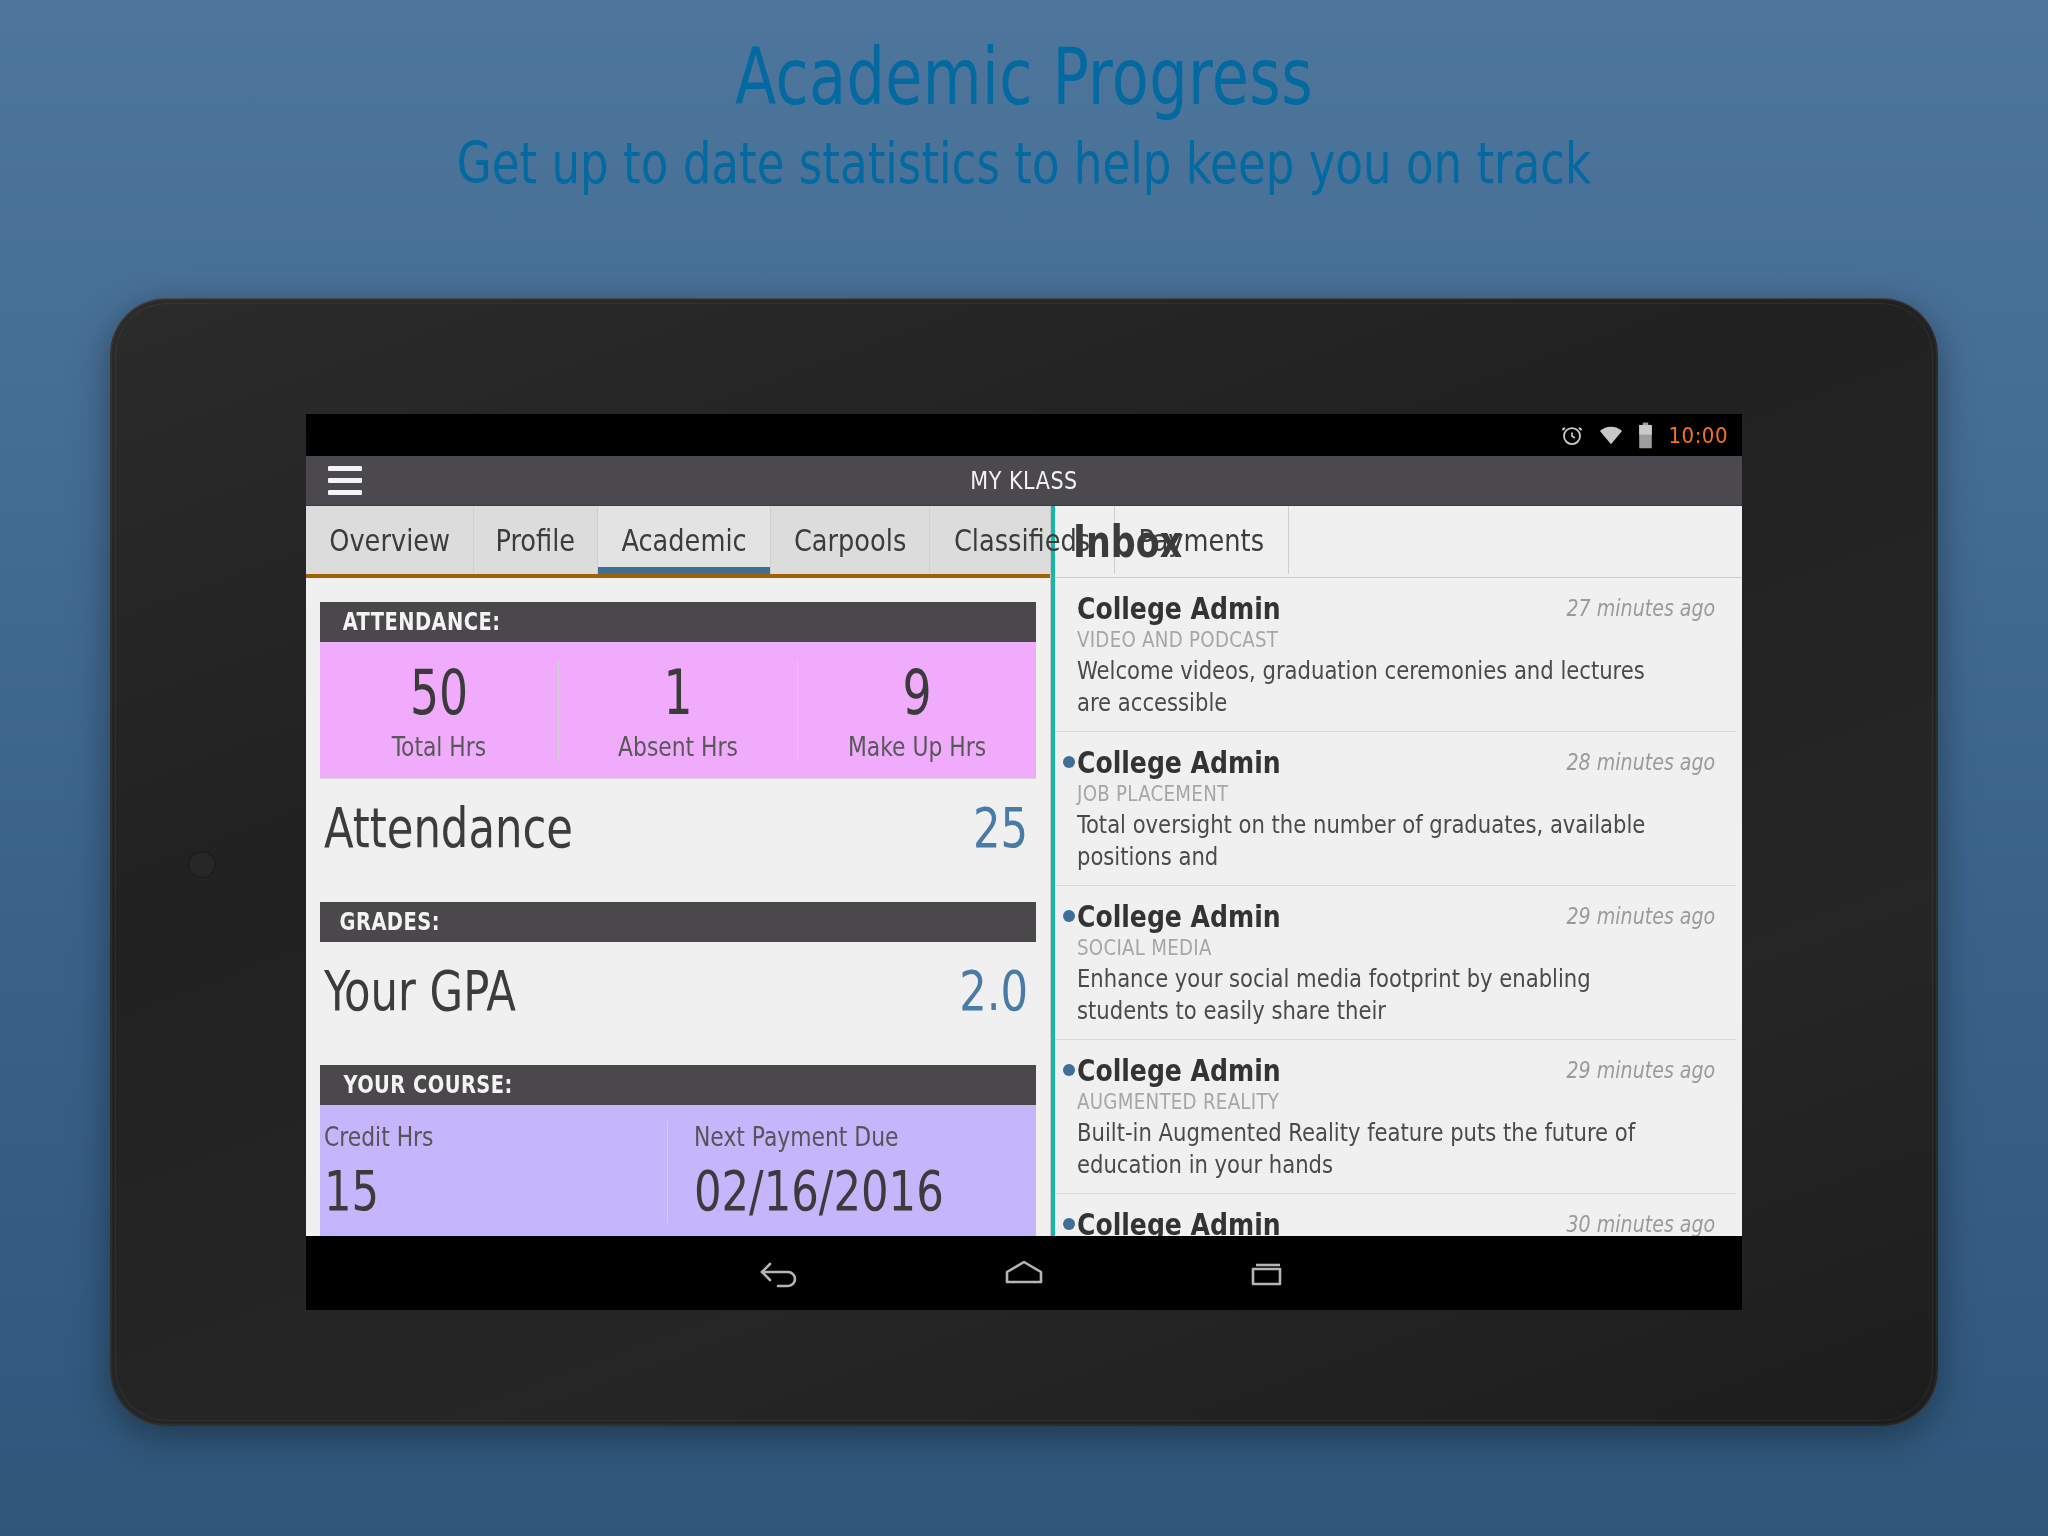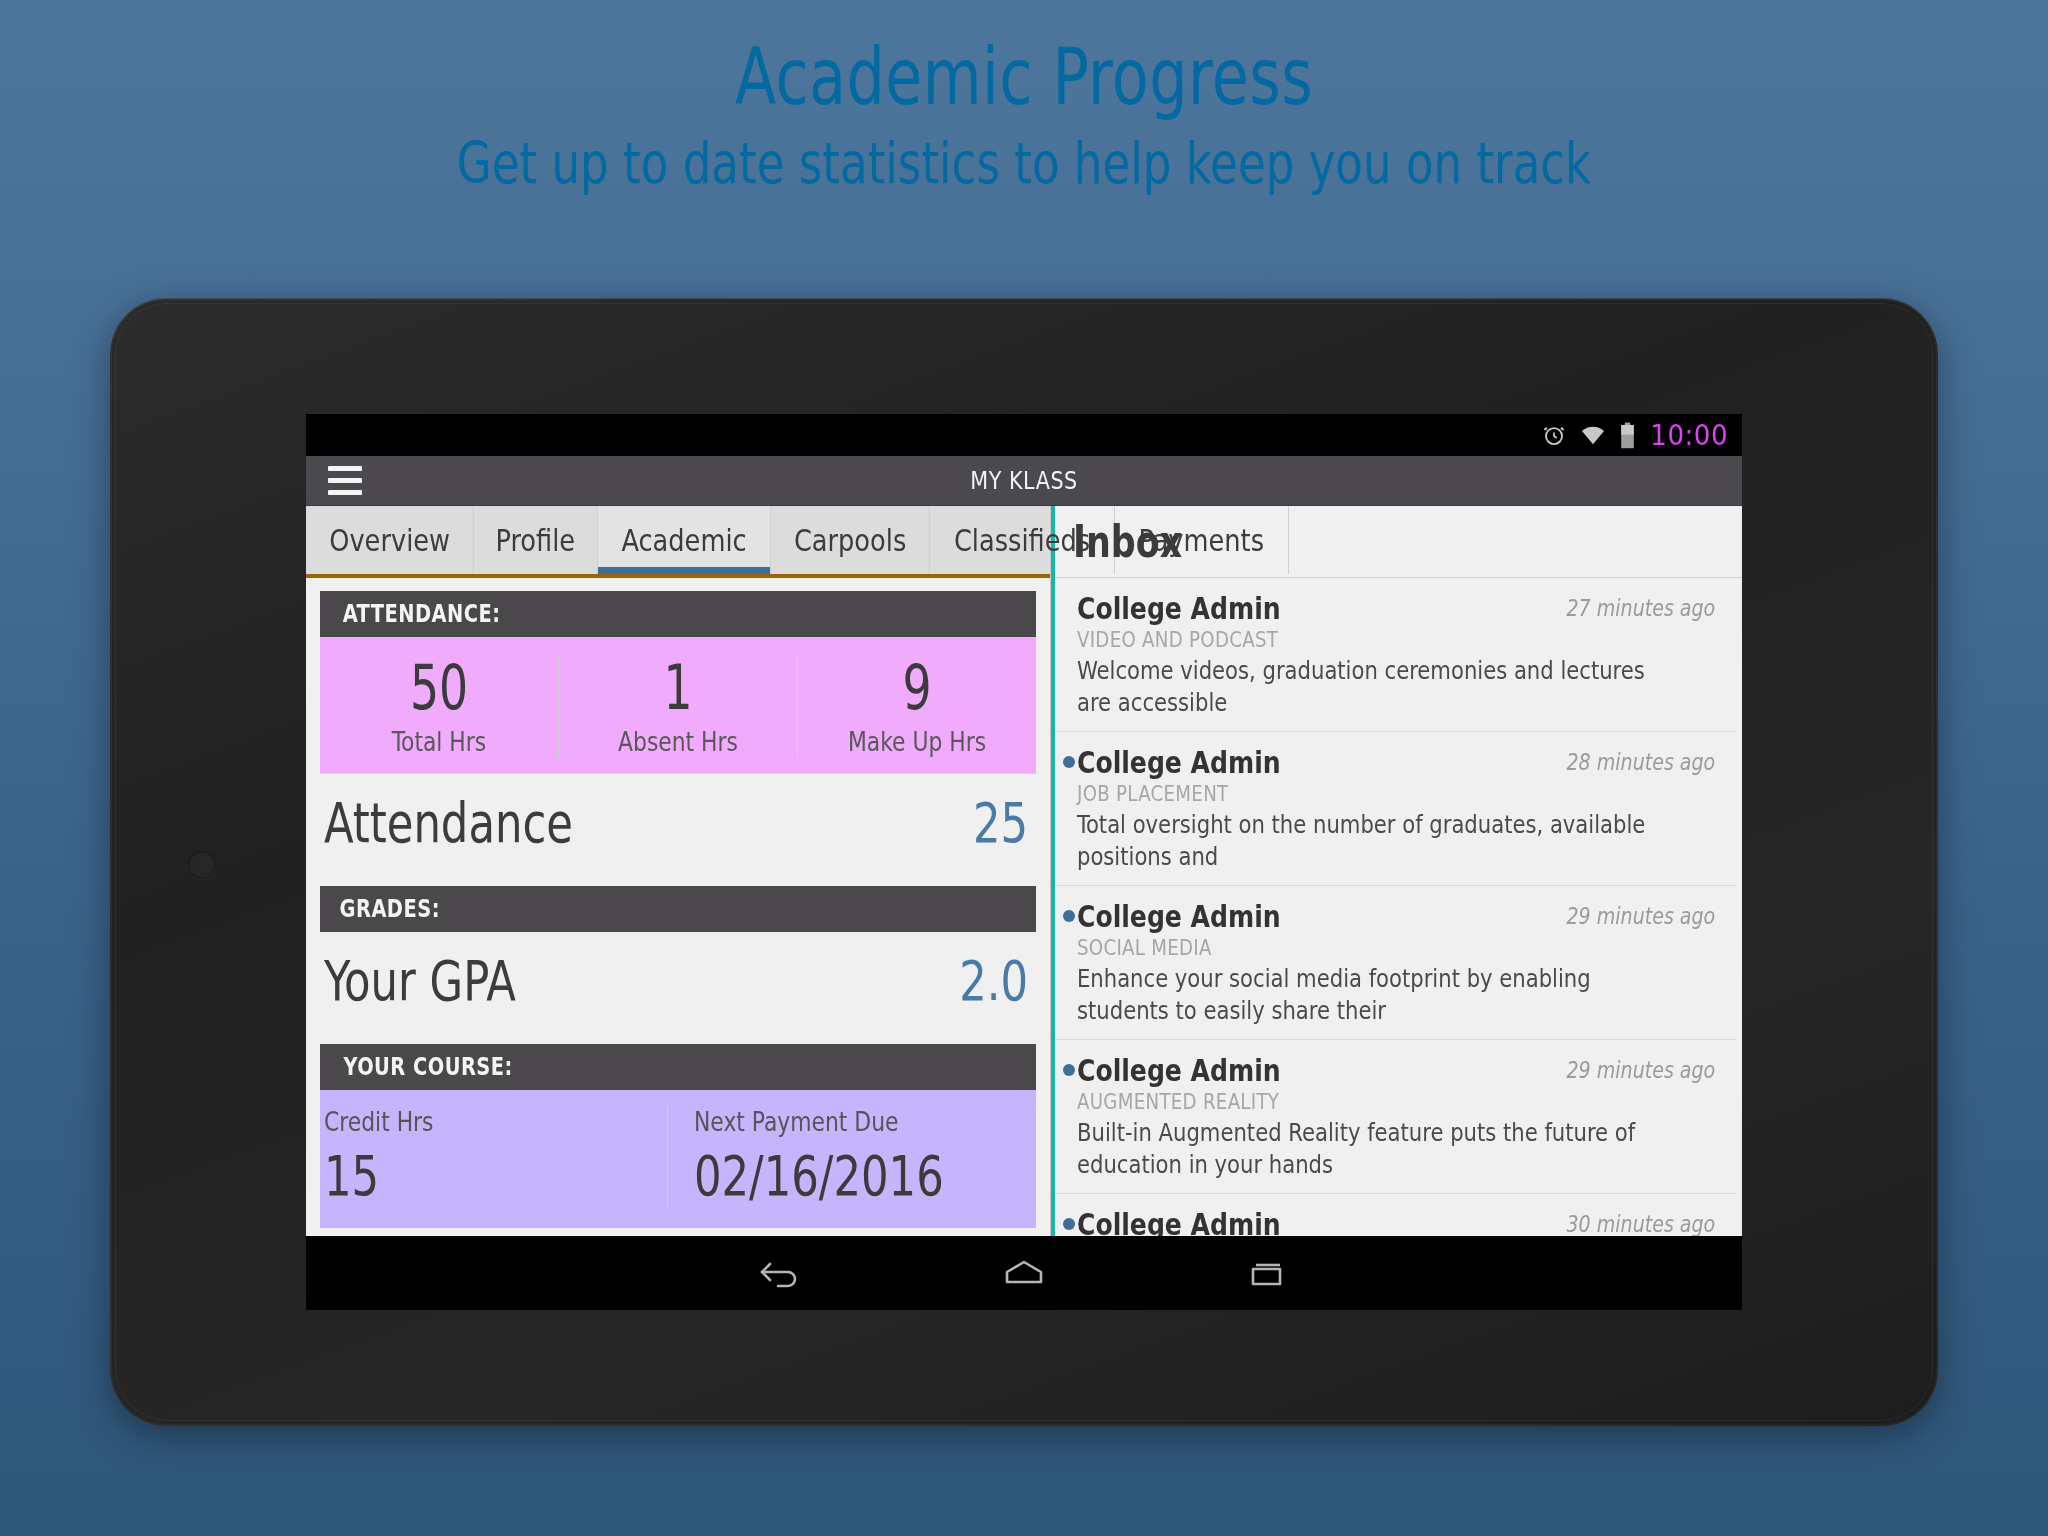--- a/index.html
+++ b/index.html
@@ -90,22 +90,22 @@
     background: #000000;
     display: flex;
     align-items: center;
     justify-content: flex-end;
     padding-right: 14px;
     flex: 0 0 auto;
     gap: 12px;
   }
   .status-icon { display: flex; align-items: center; }
   .status-time {
-    color: #d946ef;
-    font-size: 29px;
+    color: #f97316;
+    font-size: 22px;
     font-family: "DejaVu Sans Condensed", "Liberation Sans Narrow", "Liberation Sans", sans-serif;
     letter-spacing: 0.5px;
     margin-left: 2px;
   }
 
   
   .action-bar {
     height: 50px;
     background: #4b494d;
     display: flex;
@@ -191,25 +191,25 @@
   .left-scroll {
     flex: 1 1 auto;
     background: #f0f0f0;
     padding: 0 14px;
     overflow: hidden;
     min-height: 0;
   }
 
   .section-head {
     background: #4b484c;
-    height: 46px;
+    height: 40px;
     display: flex;
     align-items: center;
     padding-left: 14px;
-    margin-top: 13px;
+    margin-top: 24px;
   }
   .section-head span {
     color: #f4f4f4;
     font-size: 24px;
     font-weight: 700;
     letter-spacing: 0.5px;
     font-family: "DejaVu Sans Condensed", "Liberation Sans Narrow", "Liberation Sans", sans-serif;
     transform: scaleX(0.9);
     display: inline-block;
   }

